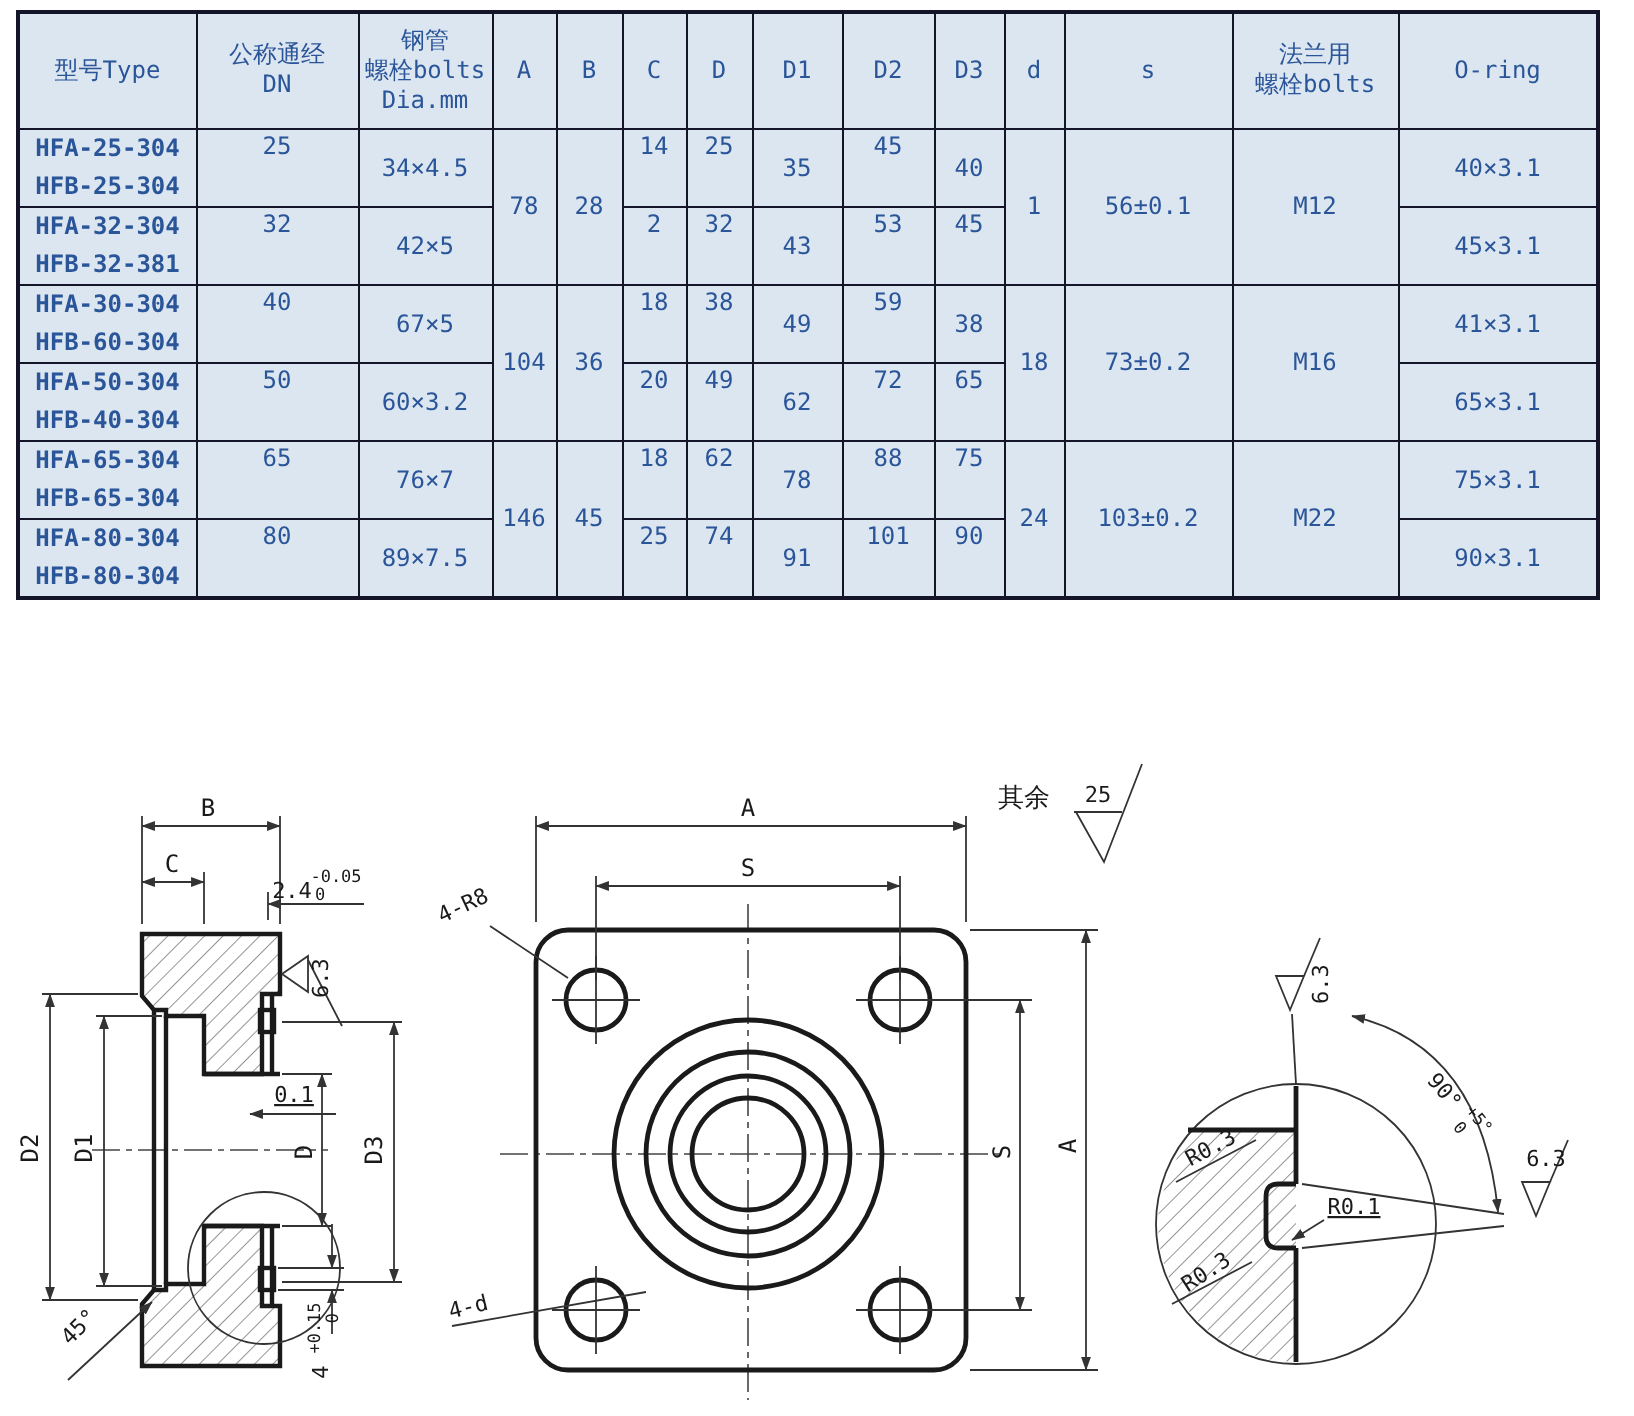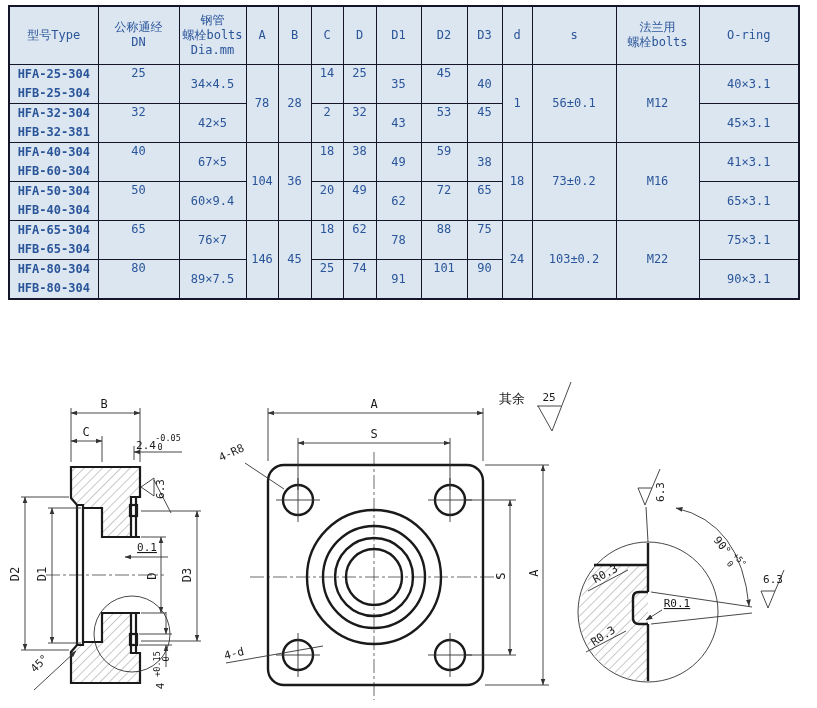--- a/index.html
+++ b/index.html
@@ -106,21 +106,21 @@
     <td class="va-top">2</td>
     <td class="va-top">32</td>
     <td>43</td>
     <td class="va-top">53</td>
     <td class="va-top">45</td>
     <td>45×3.1</td>
   </tr>
 
   <tr class="r">
     <td class="two-line">
-      <div>HFA-40-304</div>
+      <div>HFA-30-304</div>
       <div>HFB-60-304</div>
     </td>
     <td class="va-top">40</td>
     <td>67×5</td>
     <td rowspan="2">104</td>
     <td rowspan="2">36</td>
     <td class="va-top">18</td>
     <td class="va-top">38</td>
     <td>49</td>
     <td class="va-top">59</td>
@@ -129,21 +129,21 @@
     <td rowspan="2">73±0.2</td>
     <td rowspan="2">M16</td>
     <td>41×3.1</td>
   </tr>
   <tr class="r">
     <td class="two-line">
       <div>HFA-50-304</div>
       <div>HFB-40-304</div>
     </td>
     <td class="va-top">50</td>
-    <td>60×9.4</td>
+    <td>60×3.2</td>
     <td class="va-top">20</td>
     <td class="va-top">49</td>
     <td>62</td>
     <td class="va-top">72</td>
     <td class="va-top">65</td>
     <td>65×3.1</td>
   </tr>
 
   <tr class="r">
     <td class="two-line">

